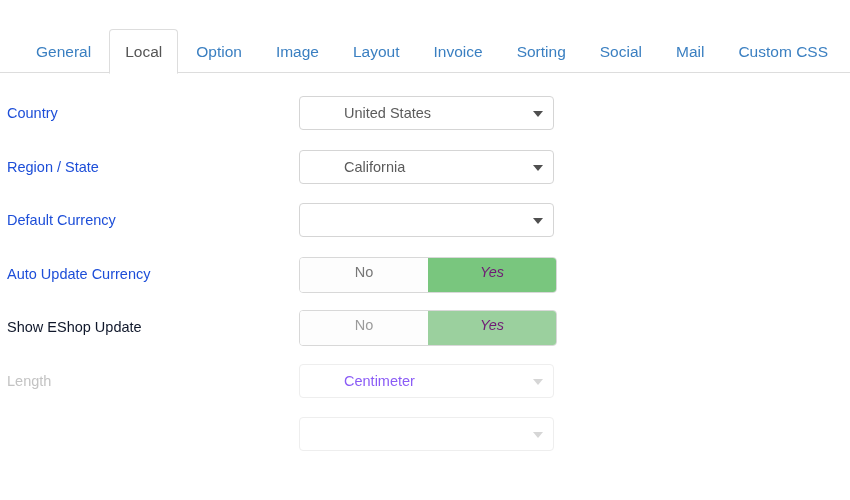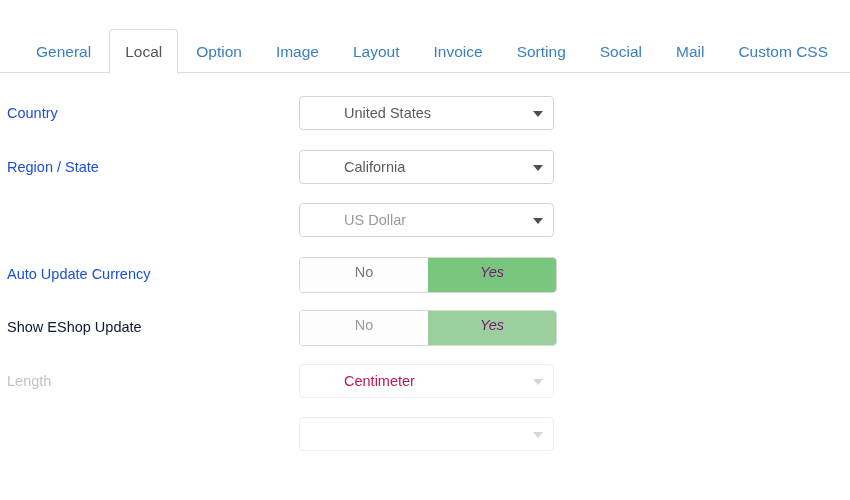--- a/index.html
+++ b/index.html
@@ -119,21 +119,21 @@
     height: 0;
     border-left: 5px solid transparent;
     border-right: 5px solid transparent;
     border-top: 6px solid #4f4f4f;
   }
   .select.faded .value { color: #9a9a9a; }
   .select.disabled {
     border-color: #eeeeee;
     background: #ffffff;
   }
-  .select.disabled .value { color: #be185d; }
+  .select.disabled .value { color: #8b5cf6; }
   .select.disabled .caret { border-top-color: #d6d6d6; }
 
   
   .textinput {
     box-sizing: border-box;
     width: 255px;
     height: 34px;
     border: 1px solid #d5d5d5;
     border-radius: 4px;
     background: #ffffff;
@@ -204,23 +204,23 @@
       <div class="control">
         <div class="select">
           <span class="value">California</span>
           <span class="caret"></span>
         </div>
       </div>
     </div>
 
 
     <div class="row">
+      <div class="label">Default Currency</div>
       <div class="control">
         <div class="select faded">
-          <span class="value">US Dollar</span>
           <span class="caret"></span>
         </div>
       </div>
     </div>
 
     <div class="row">
       <div class="label">Auto Update Currency</div>
       <div class="control">
         <div class="toggle">
           <div class="opt off">No</div>

